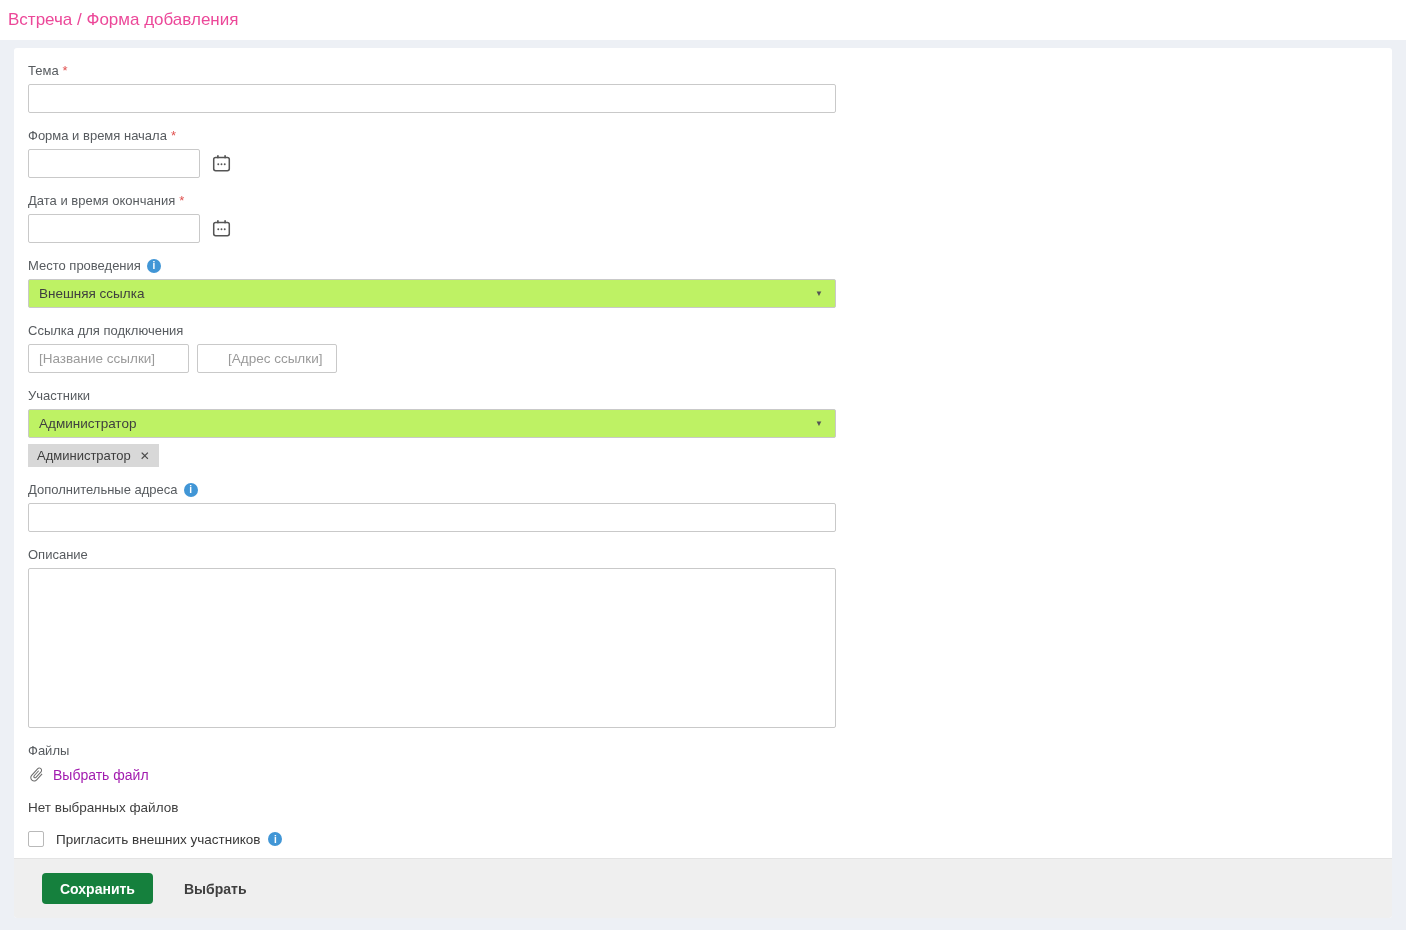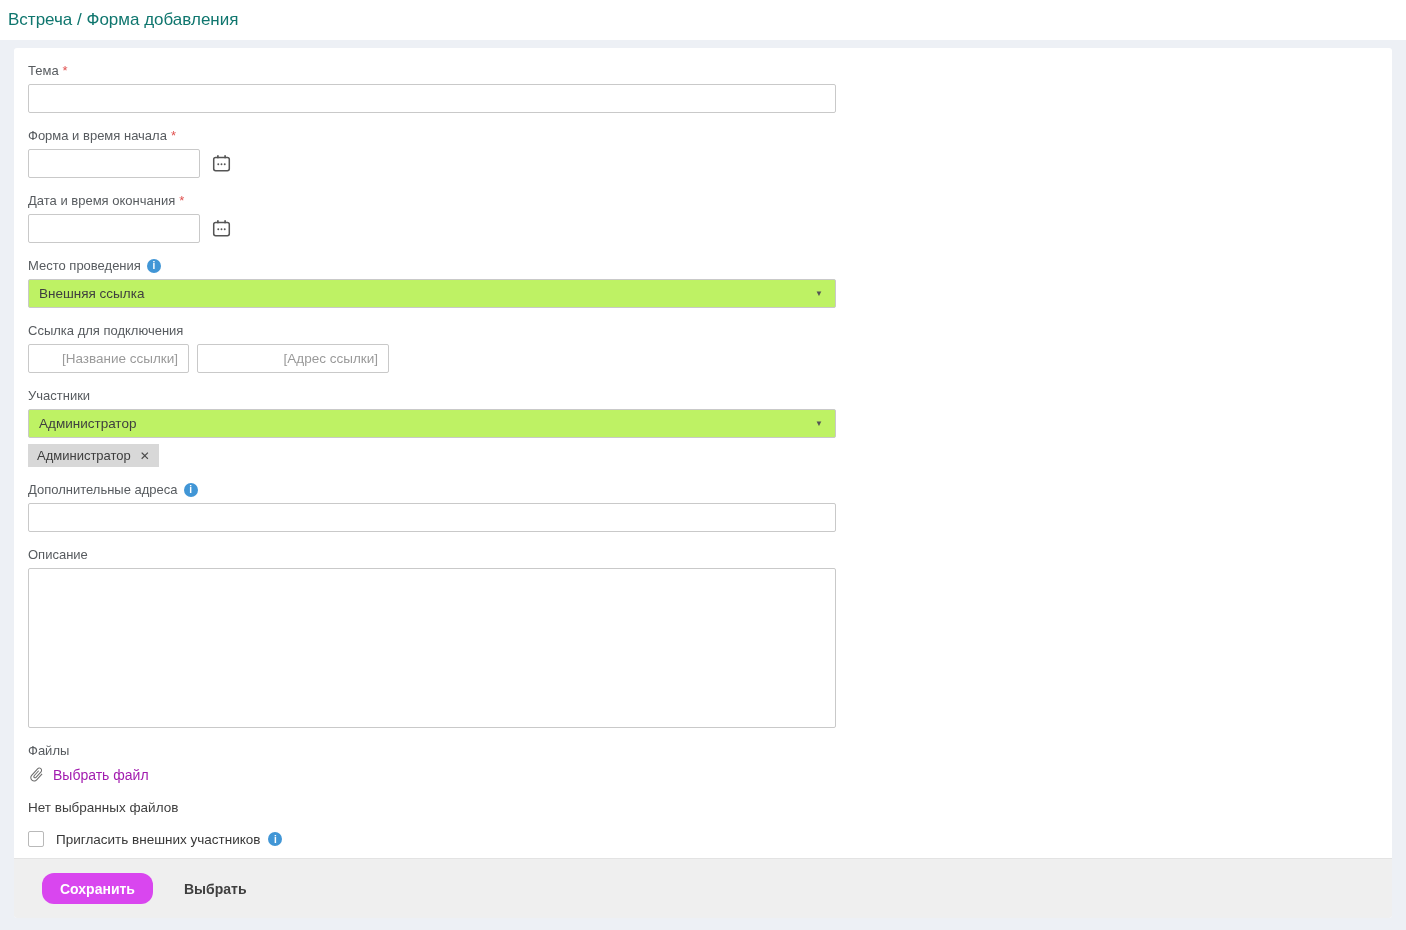--- a/index.html
+++ b/index.html
@@ -9,21 +9,21 @@
     background: #edf0f5;
     overflow: hidden;
   }
   .page-header {
     height: 40px;
     background: #ffffff;
     display: flex;
     align-items: center;
     padding-left: 8px;
   }
-  .page-title { font-size: 17px; color: #0f766e; }
+  .page-title { font-size: 17px; color: #ec4899; }
 
   .card {
     margin: 8px 14px 0 14px;
     height: 870px;
     background: #ffffff;
     border-radius: 3px;
     display: flex;
     flex-direction: column;
     overflow: hidden;
   }
@@ -45,21 +45,20 @@
     width: 808px;
     height: 29px;
     border: 1px solid #c9c9c9;
     border-radius: 2px;
     background: #fff;
     padding: 0 10px;
     font-family: "Liberation Sans", sans-serif;
     font-size: 13.5px;
     color: #15803d;
     outline: none;
-    text-align: right;
   }
   .text-input::placeholder { color: #9a9a9a; }
 
   .date-row { display: flex; align-items: center; }
   .date-input { width: 172px; }
   .cal-btn {
     margin-left: 11px;
     width: 20px; height: 20px;
     display: inline-flex; align-items: center; justify-content: center;
     cursor: pointer;
@@ -76,21 +75,21 @@
     justify-content: space-between;
     padding: 0 12px 0 10px;
     font-size: 13.5px;
     color: #3f3f3f;
     cursor: pointer;
   }
   .select-arrow { font-size: 8px; color: #555; line-height: 1; }
 
   .link-row { display: flex; gap: 8px; }
   .link-name { width: 161px; }
-  .link-url { width: 192px; padding-left: 30px; }
+  .link-url { width: 140px; padding-left: 30px; }
 
   .chip {
     display: inline-flex;
     align-items: center;
     margin-top: 6px;
     height: 23px;
     padding: 0 9px;
     background: #d8d8d8;
     font-size: 13px;
     color: #3d3d3d;
@@ -162,23 +161,23 @@
     background: #efefef;
     border-top: 1px solid #e3e3e3;
     display: flex;
     align-items: center;
     padding-left: 14px;
   }
   .save-btn {
     margin-left: 14px;
     height: 31px;
     padding: 0 18px;
-    background: #d946ef;
+    background: #15803d;
     border: none;
-    border-radius: 12px;
+    border-radius: 4px;
     color: #ffffff;
     font-family: "Liberation Sans", sans-serif;
     font-size: 14px;
     font-weight: bold;
     cursor: pointer;
   }
   .cancel-btn {
     margin-left: 31px;
     font-size: 14px;
     font-weight: 600;

